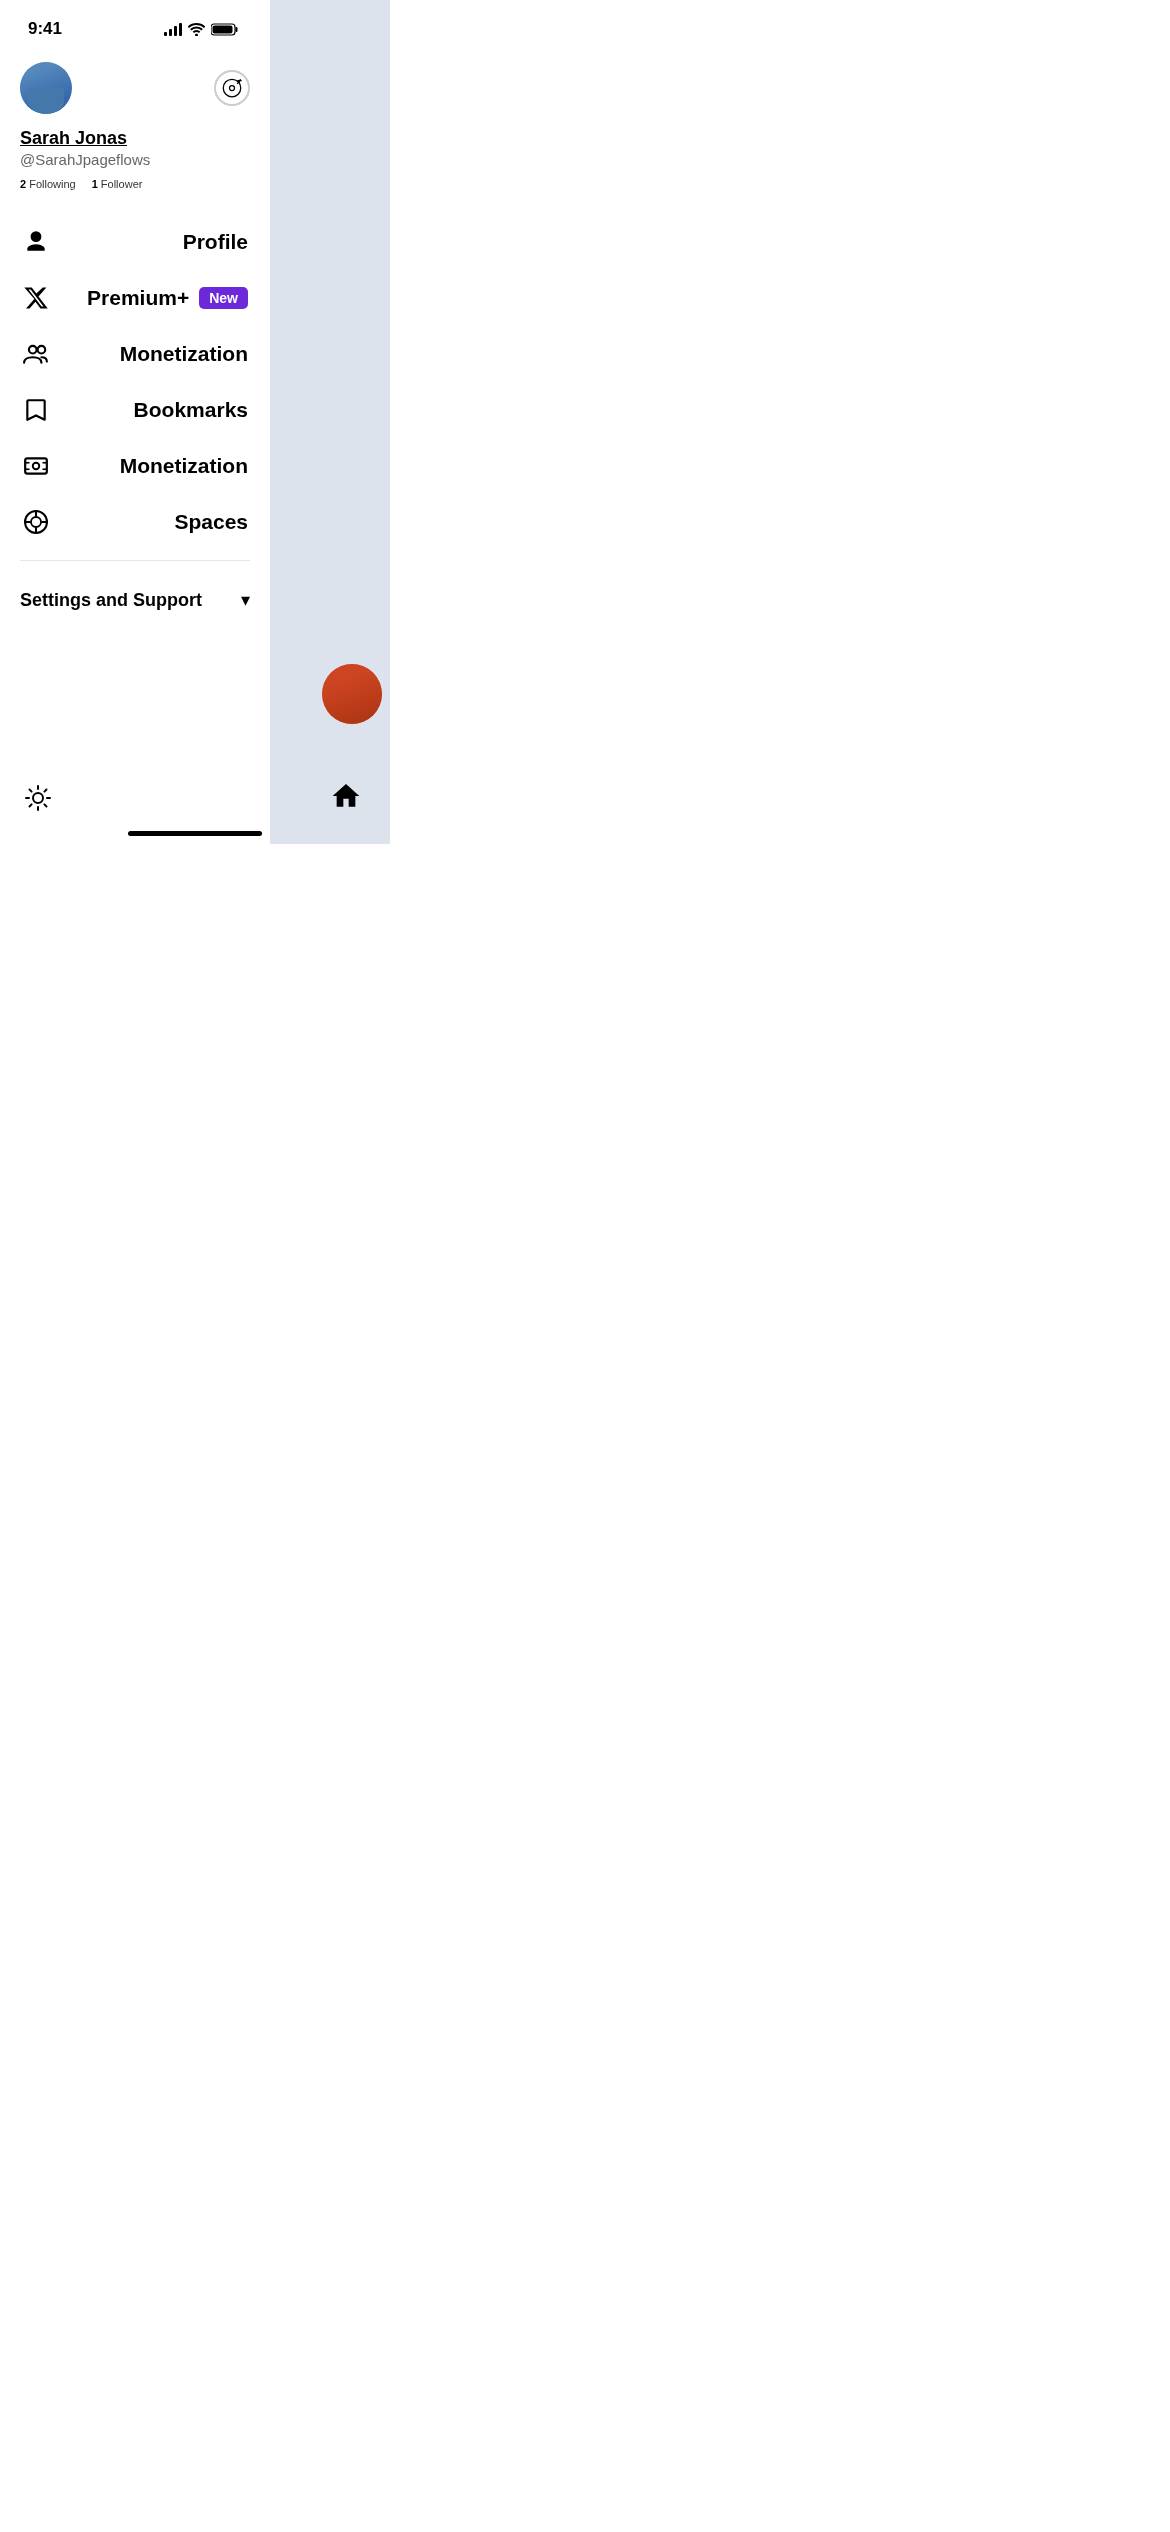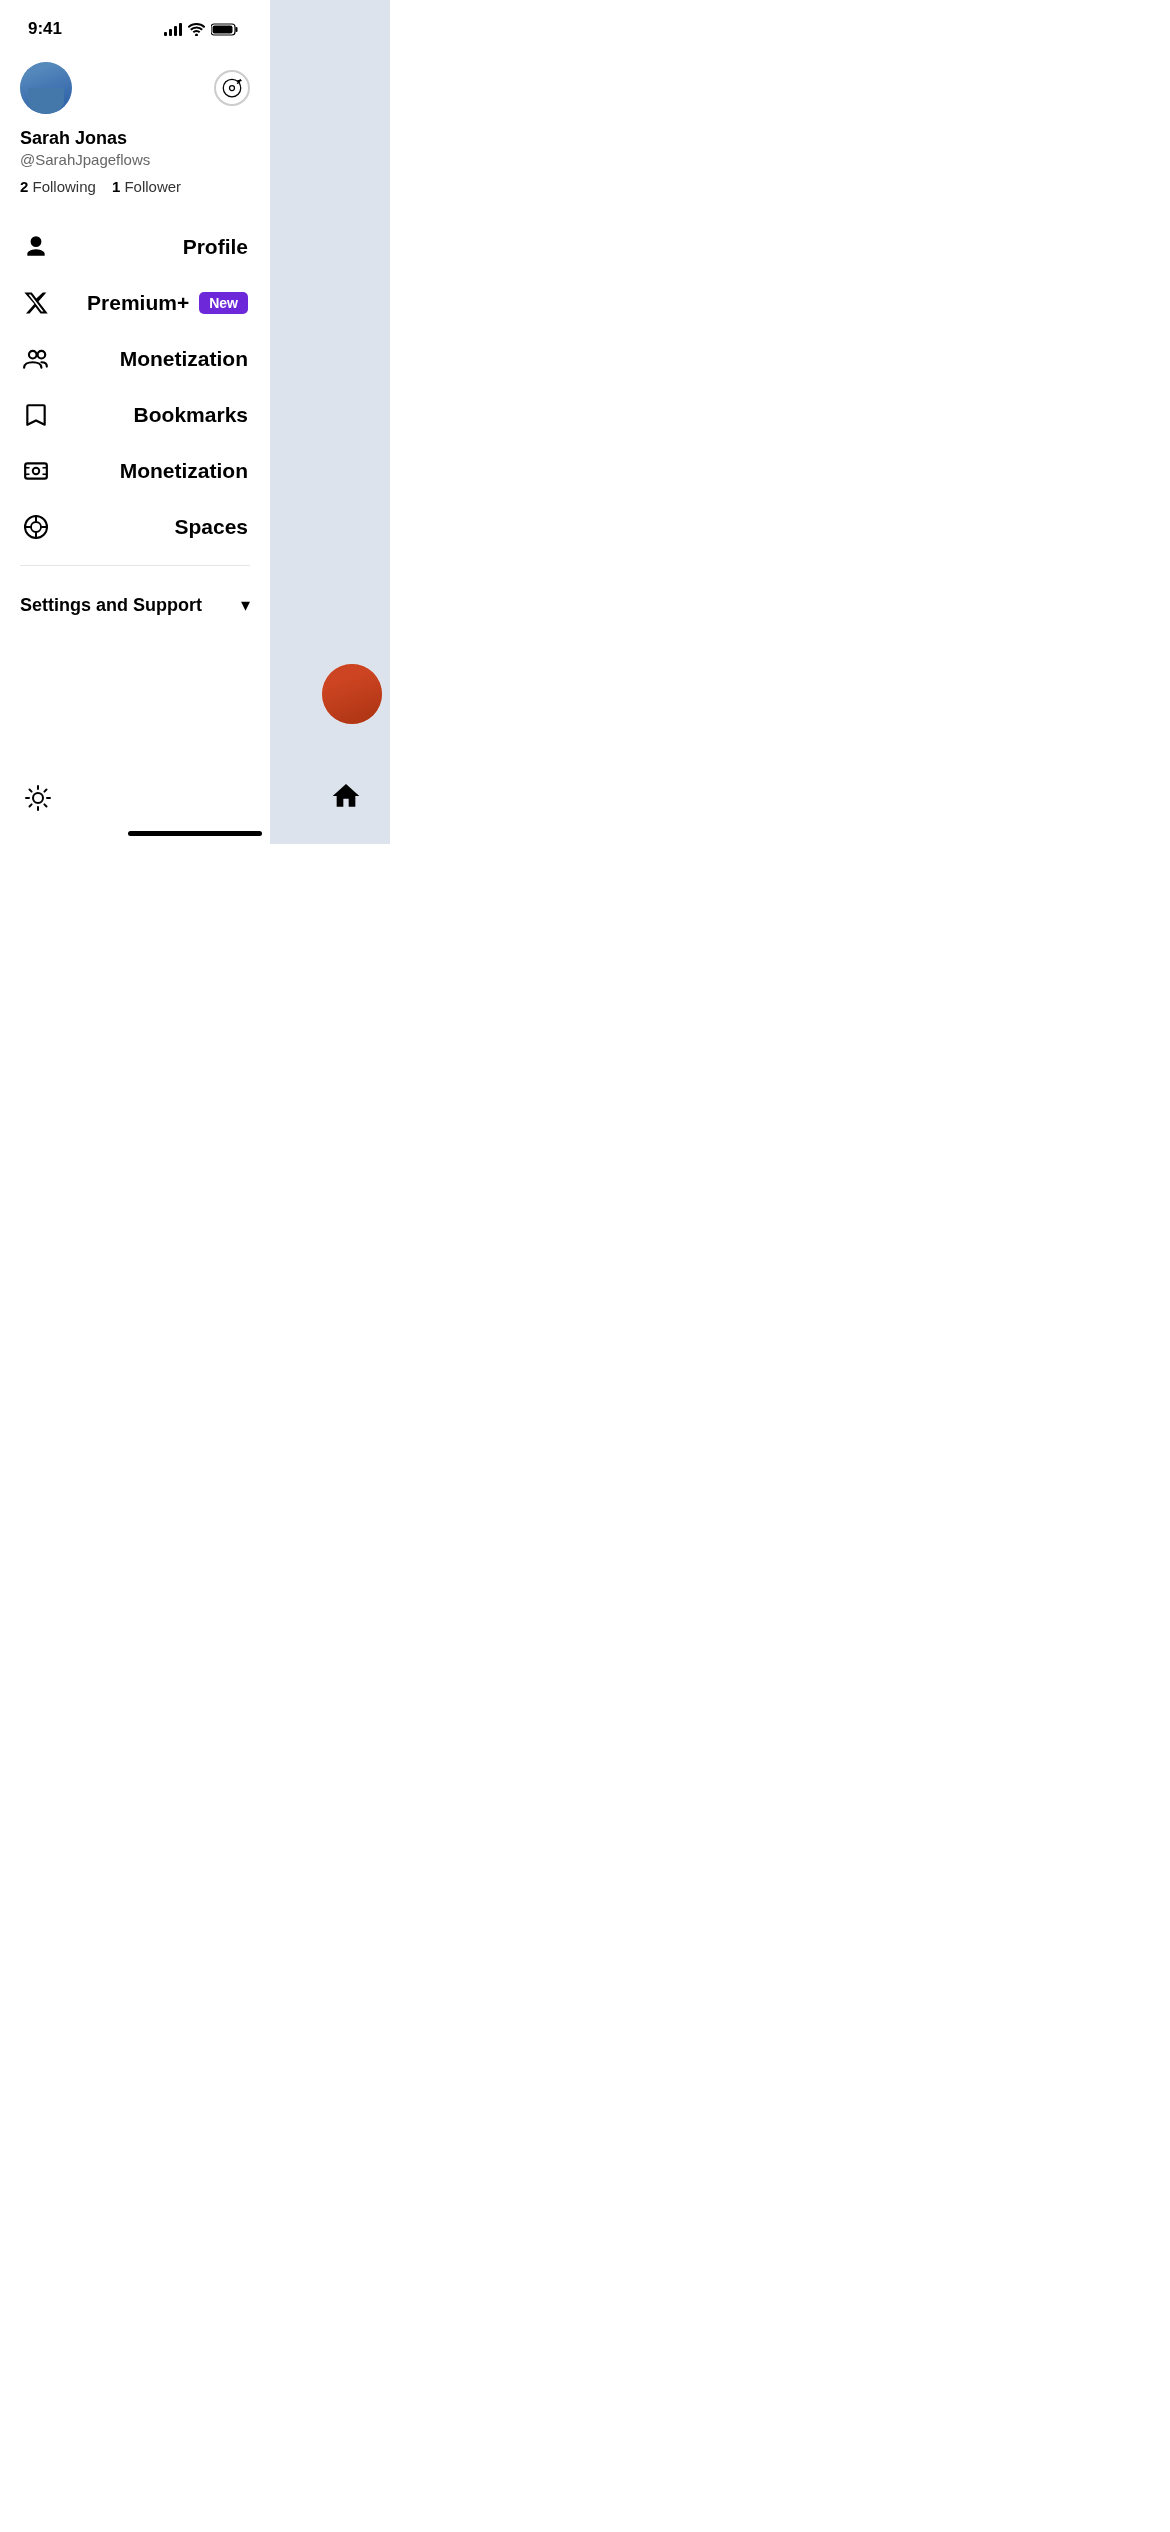--- a/index.html
+++ b/index.html
@@ -160,33 +160,34 @@
     }
     .add-account-btn svg {
       display: block;
     }
 
     .user-name {
       font-size: 18px;
       font-weight: 700;
       color: #000;
       margin-bottom: 2px;
+      text-decoration: underline;
     }
     .user-handle {
       font-size: 15px;
       color: #666;
       margin-bottom: 10px;
     }
     .follow-stats {
       display: flex;
       gap: 16px;
       margin-bottom: 24px;
     }
     .follow-stat {
-      font-size: 15px;
+      font-size: 11px;
       color: #333;
     }
     .follow-stat strong {
       font-weight: 700;
       color: #000;
     }
 
     
     .nav-list {
       padding: 0 10px;

